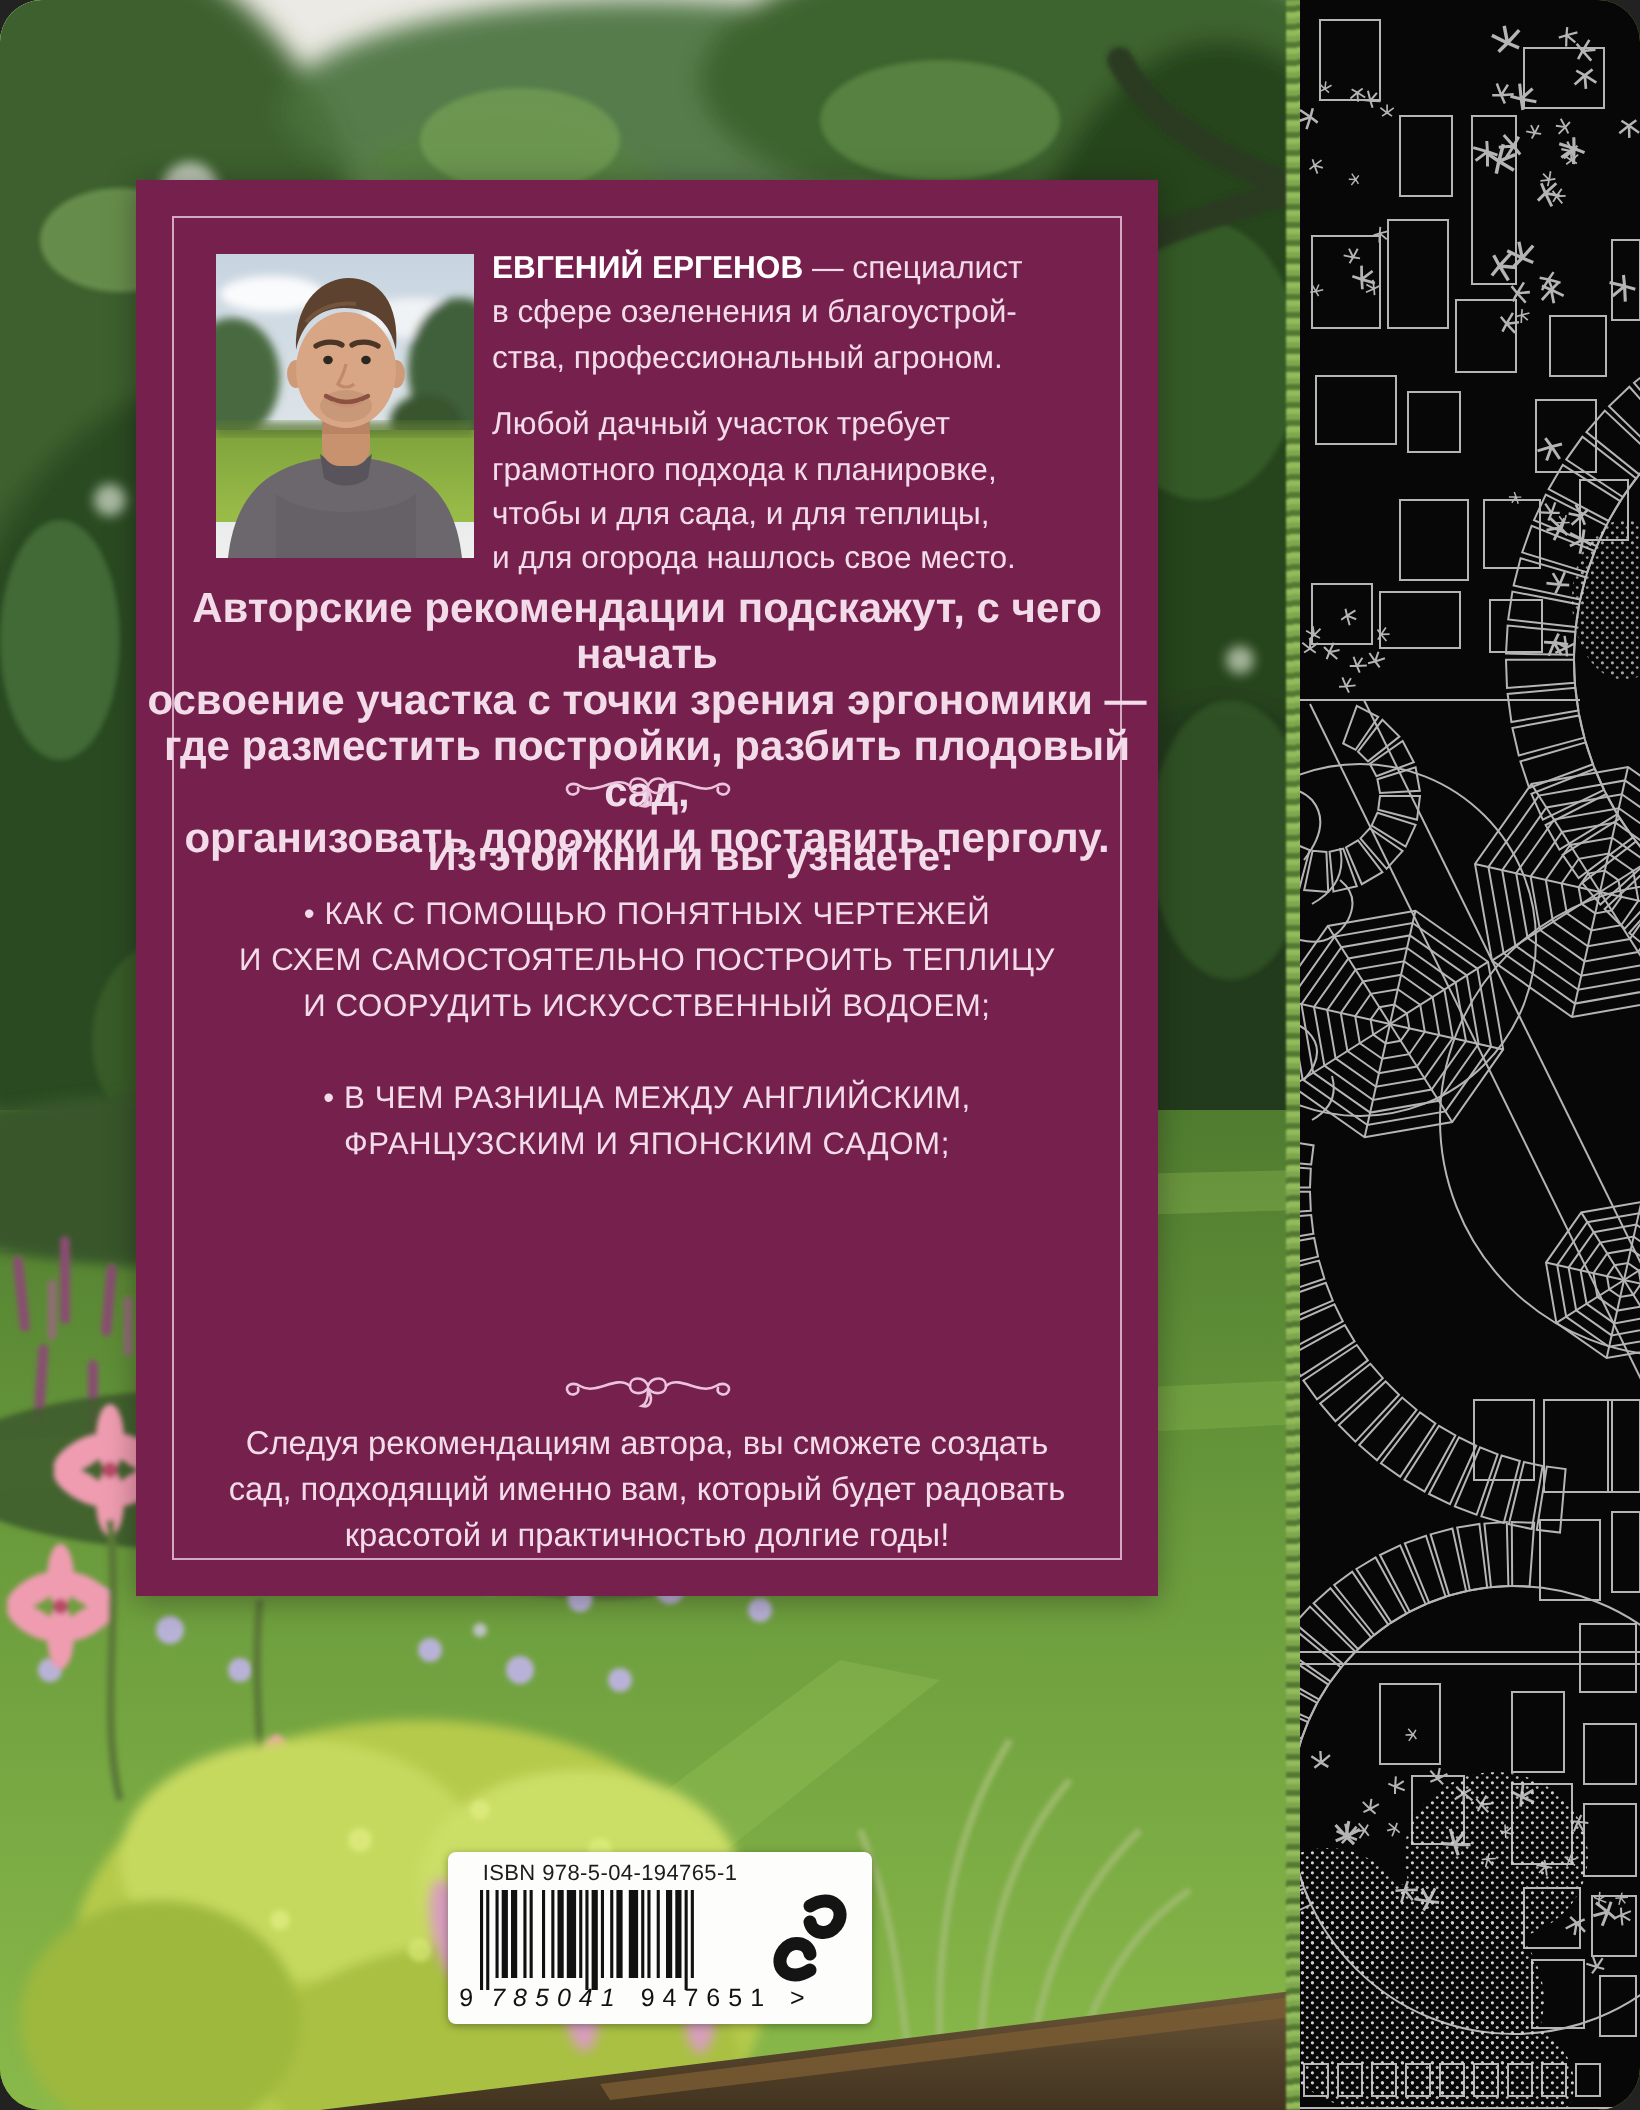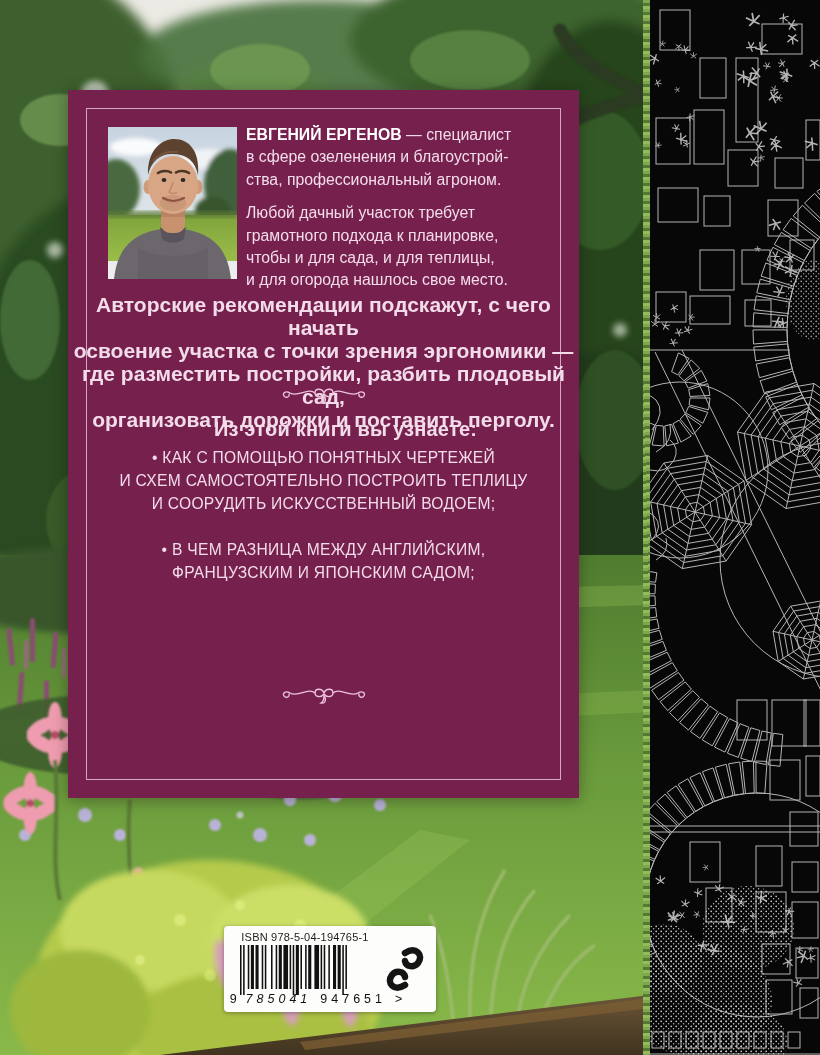--- a/index.html
+++ b/index.html
@@ -1,18 +1,18 @@
 <!DOCTYPE html>
 <html><head>
 <meta charset="utf-8">
 <style>
   html,body{margin:0;padding:0;background:#222;}
   .cover{
     position:relative;width:820px;height:1055px;overflow:hidden;
-    font-family:"Liberation Sans", sans-serif;background:#84cc16;
+    font-family:"Liberation Sans", sans-serif;background:#84cc16;border-radius:21px;
   }
   .cover svg{display:block;}
   
   .photo-bg{position:absolute;left:0;top:0;width:650px;height:1055px;}
   
   .edge-sliver{
     position:absolute;left:643px;top:0;width:8px;height:1055px;
     background:
       repeating-linear-gradient(177deg,#7fa84e 0 3px,#557932 3px 6px,#93bb5c 6px 9px);
     filter:blur(.4px);
@@ -815,20 +815,23 @@
 
     <div class="abs flourish flourish-2">
       <svg width="92" height="22" viewBox="0 0 92 22" stroke="#ecc3dc" stroke-width="1.3" fill="none" stroke-linecap="round">
         <path d="M46,9 c-2,-5 -9,-5 -9,0 c0,4 6,5 9,1 c3,4 9,3 9,-1 c0,-5 -7,-5 -9,0"></path>
         <path d="M46,11 c0,4 -1,7 -3,8 c4,1 6,-3 3,-8"></path>
         <path d="M37,9 C30,3 20,14 12,9 C8,6.5 4,9 6,12 c1.6,2.4 6,1 5,-2"></path>
         <path d="M55,9 C62,3 72,14 80,9 C84,6.5 88,9 86,12 c-1.6,2.4 -6,1 -5,-2"></path>
       </svg>
     </div>
 
+    <div class="abs closing pre">Следуя рекомендациям автора, вы сможете создать
+сад, подходящий именно вам, который будет радовать
+красотой и практичностью долгие годы!</div>
   </div>
 
   <div class="sticker">
     <div class="isbn">ISBN 978-5-04-194765-1</div>
     <svg class="bars" id="barcode-svg" width="156" height="50" viewBox="0 0 156 50">
         <rect x="4.00" y="0" width="1.55" height="50" fill="#111"></rect>
         <rect x="7.10" y="0" width="1.55" height="50" fill="#111"></rect>
         <rect x="11.75" y="0" width="1.55" height="44" fill="#111"></rect>
         <rect x="14.85" y="0" width="3.10" height="44" fill="#111"></rect>
         <rect x="19.50" y="0" width="3.10" height="44" fill="#111"></rect>

